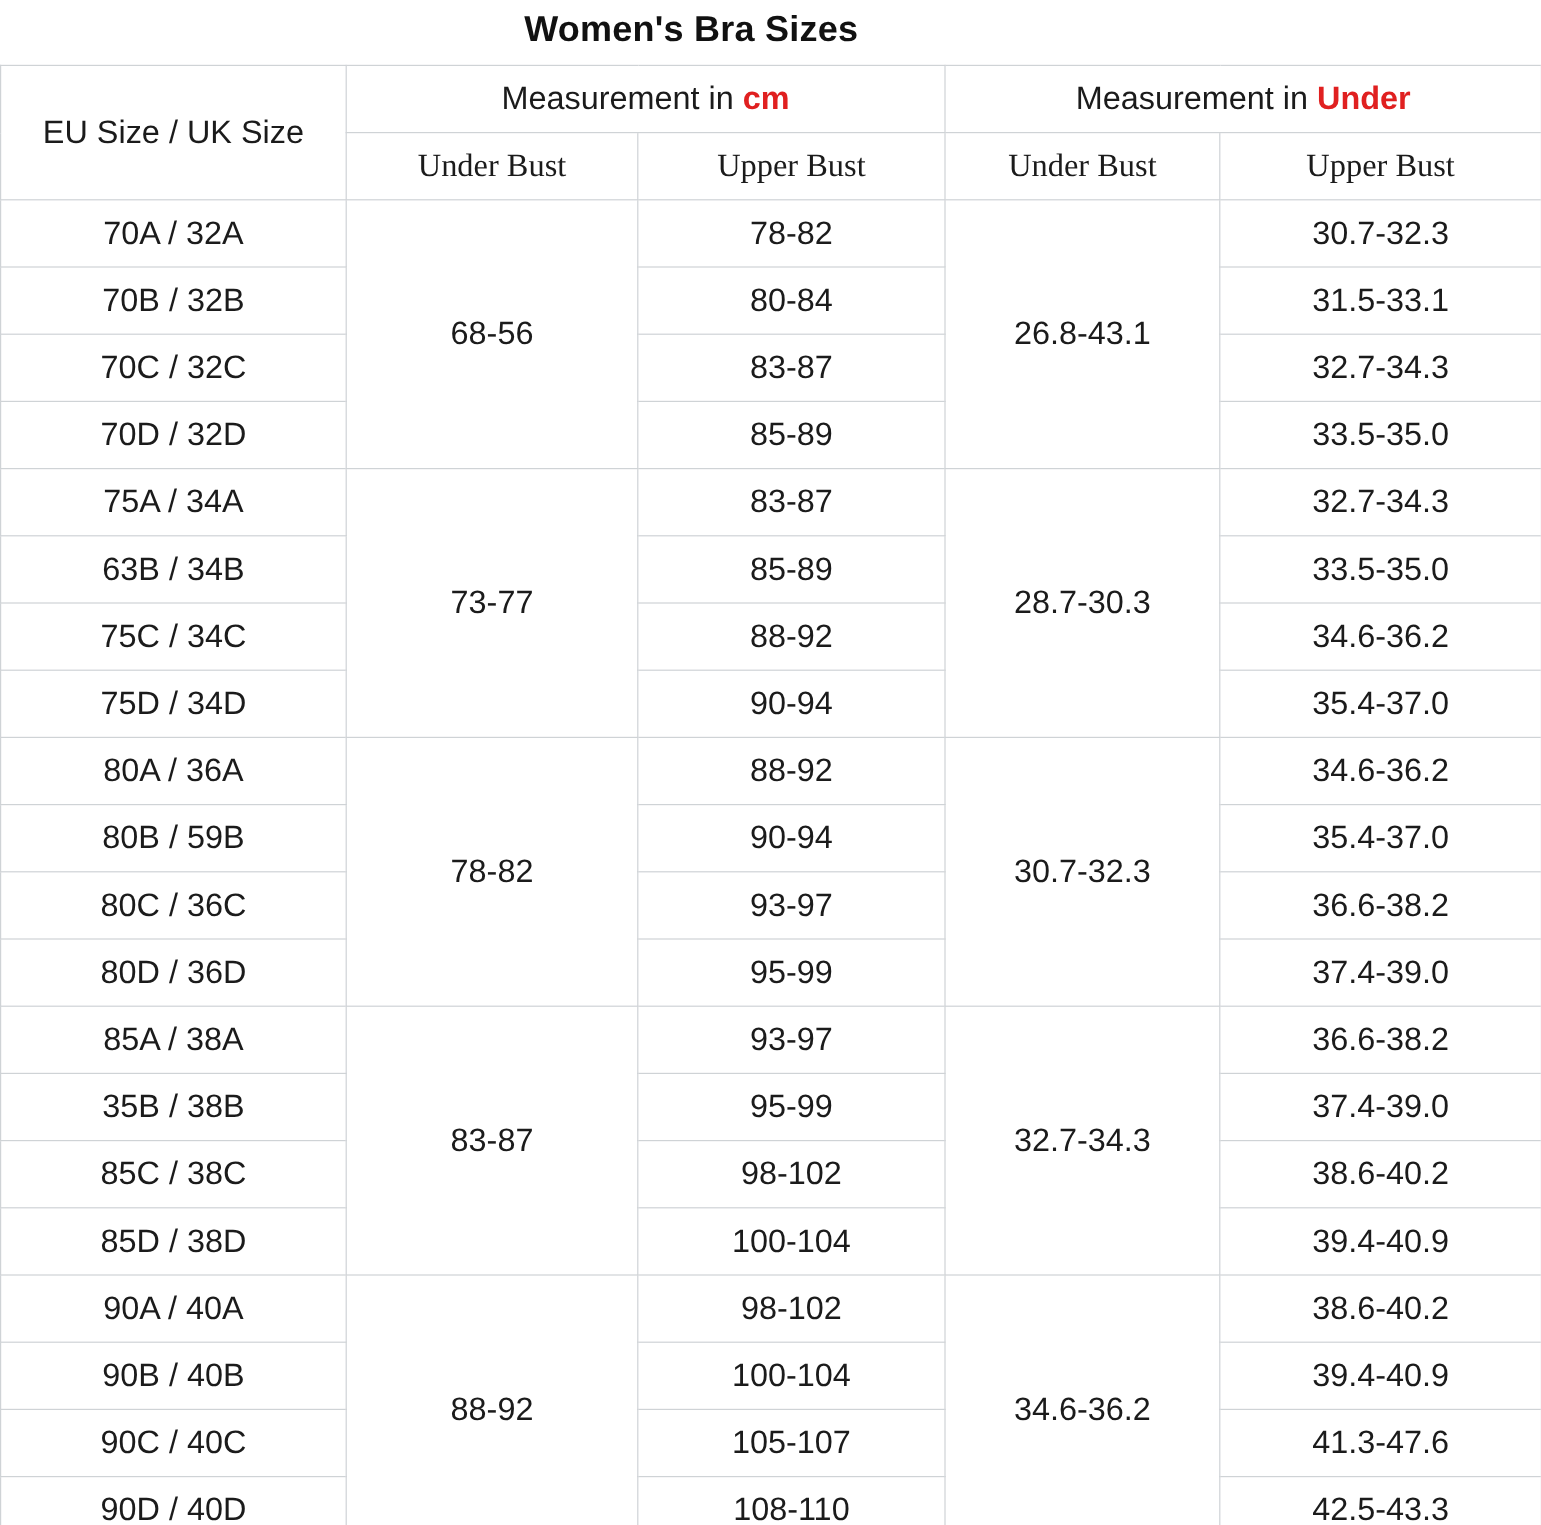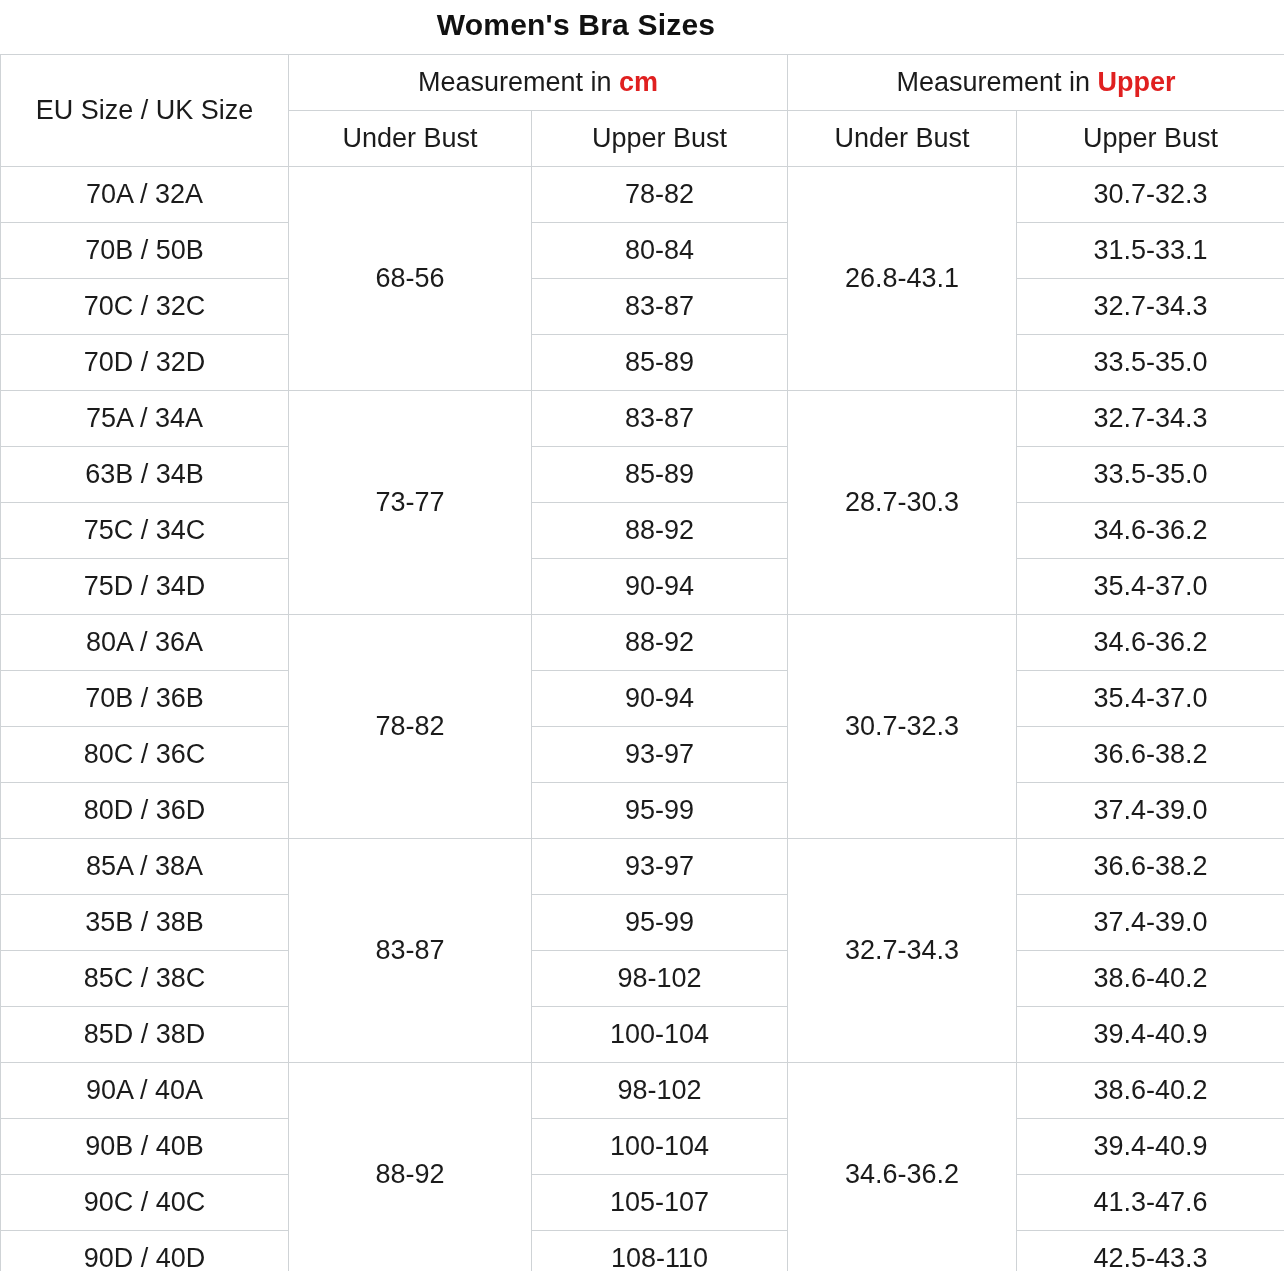--- a/index.html
+++ b/index.html
@@ -49,20 +49,21 @@
     background: #dfe9f2;
     font-weight: bold;
     font-size: 26px;
     color: #111111;
   }
   th.hdr-sub {
     background: #ffffff;
     font-weight: bold;
     font-size: 26px;
     color: #111111;
+    font-family: Liberation Serif, serif;
   }
   th.corner {
     background: #ffffff;
     font-weight: bold;
     font-size: 26px;
     color: #111111;
     text-align: left;
     padding-left: 12px;
     margin-left: 45px;
   }
@@ -98,40 +99,40 @@
         <col class="c3">
         <col class="c4">
     </colgroup>
     <thead>
       <tr>
         <th class="corner" rowspan="2">EU Size / UK Size</th>
         <th class="hdr" colspan="2">
           <span>Measurement in </span><span class="unit-accent">cm</span>
         </th>
         <th class="hdr" colspan="2">
-          <span>Measurement in </span><span class="unit-accent">Upper</span>
+          <span>Measurement in </span><span class="unit-accent">Under</span>
         </th>
       </tr>
       <tr>
         <th class="hdr-sub">Under Bust</th>
         <th class="hdr-sub">Upper Bust</th>
         <th class="hdr-sub">Under Bust</th>
         <th class="hdr-sub">Upper Bust</th>
       </tr>
     </thead>
     <tbody id="table-body">
         <tr>
           <td class="size-cell">70A / 32A</td>
           <td class="span-cell" rowspan="4">68-56</td>
           <td>78-82</td>
           <td class="span-cell" rowspan="4">26.8-43.1</td>
           <td>30.7-32.3</td>
         </tr>
         <tr>
-          <td class="size-cell">70B / 50B</td>
+          <td class="size-cell">70B / 32B</td>
           <td>80-84</td>
           <td>31.5-33.1</td>
         </tr>
         <tr>
           <td class="size-cell">70C / 32C</td>
           <td>83-87</td>
           <td>32.7-34.3</td>
         </tr>
         <tr>
           <td class="size-cell">70D / 32D</td>
@@ -161,21 +162,21 @@
           <td>35.4-37.0</td>
         </tr>
         <tr>
           <td class="size-cell">80A / 36A</td>
           <td class="span-cell" rowspan="4">78-82</td>
           <td>88-92</td>
           <td class="span-cell" rowspan="4">30.7-32.3</td>
           <td>34.6-36.2</td>
         </tr>
         <tr>
-          <td class="size-cell">70B / 36B</td>
+          <td class="size-cell">80B / 59B</td>
           <td>90-94</td>
           <td>35.4-37.0</td>
         </tr>
         <tr>
           <td class="size-cell">80C / 36C</td>
           <td>93-97</td>
           <td>36.6-38.2</td>
         </tr>
         <tr>
           <td class="size-cell">80D / 36D</td>

